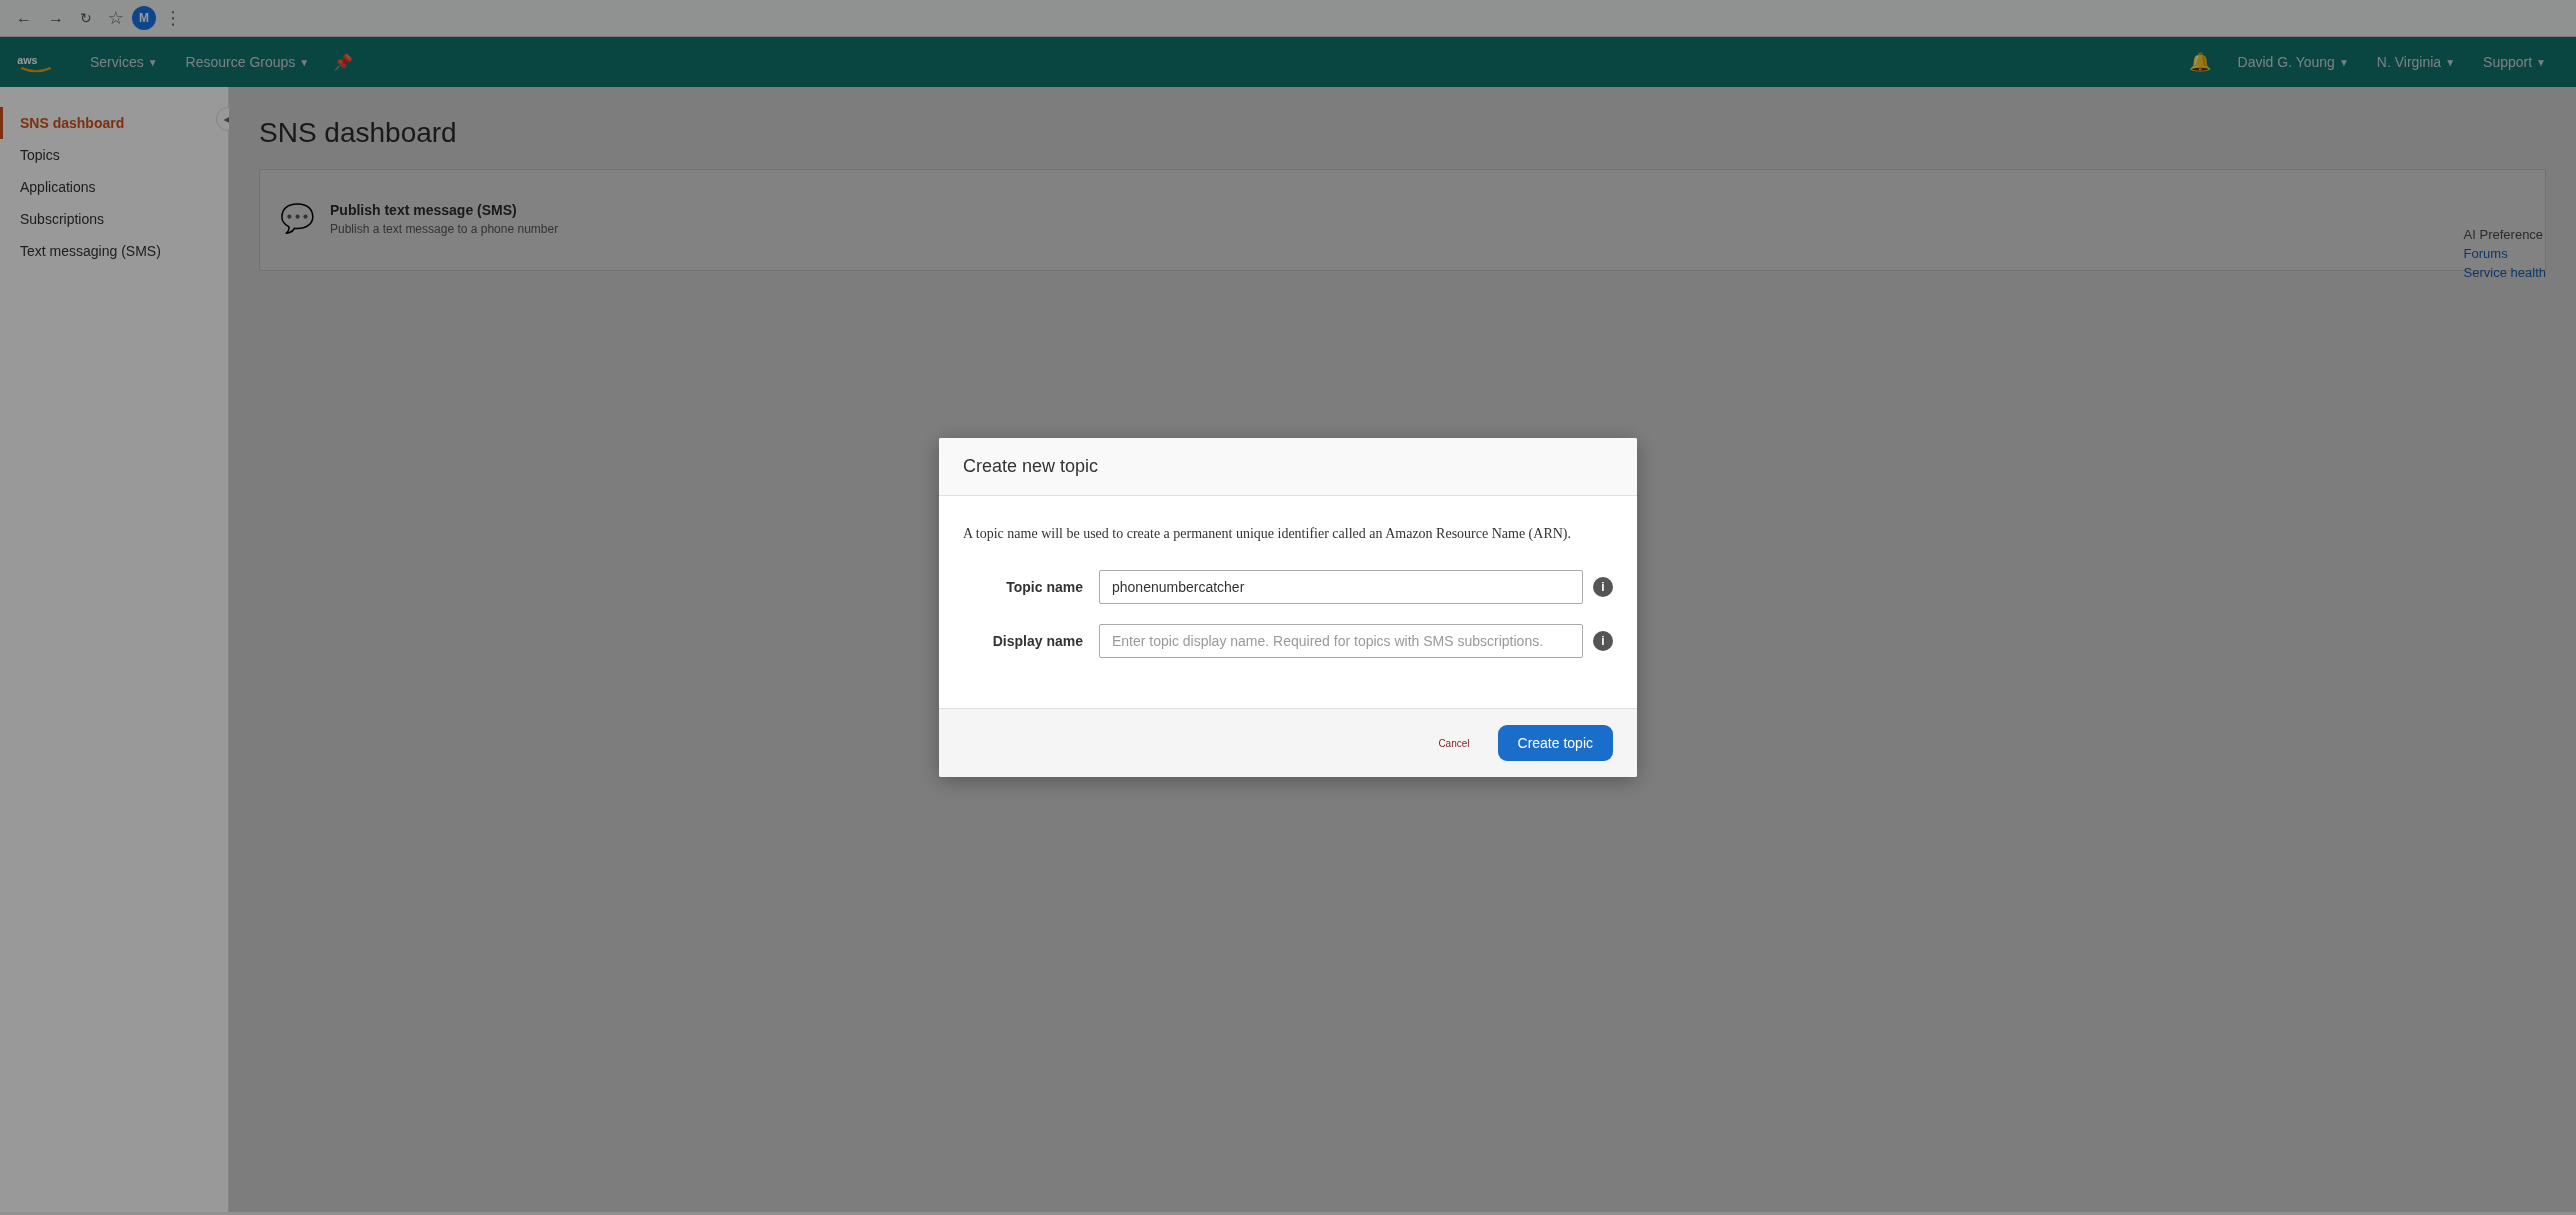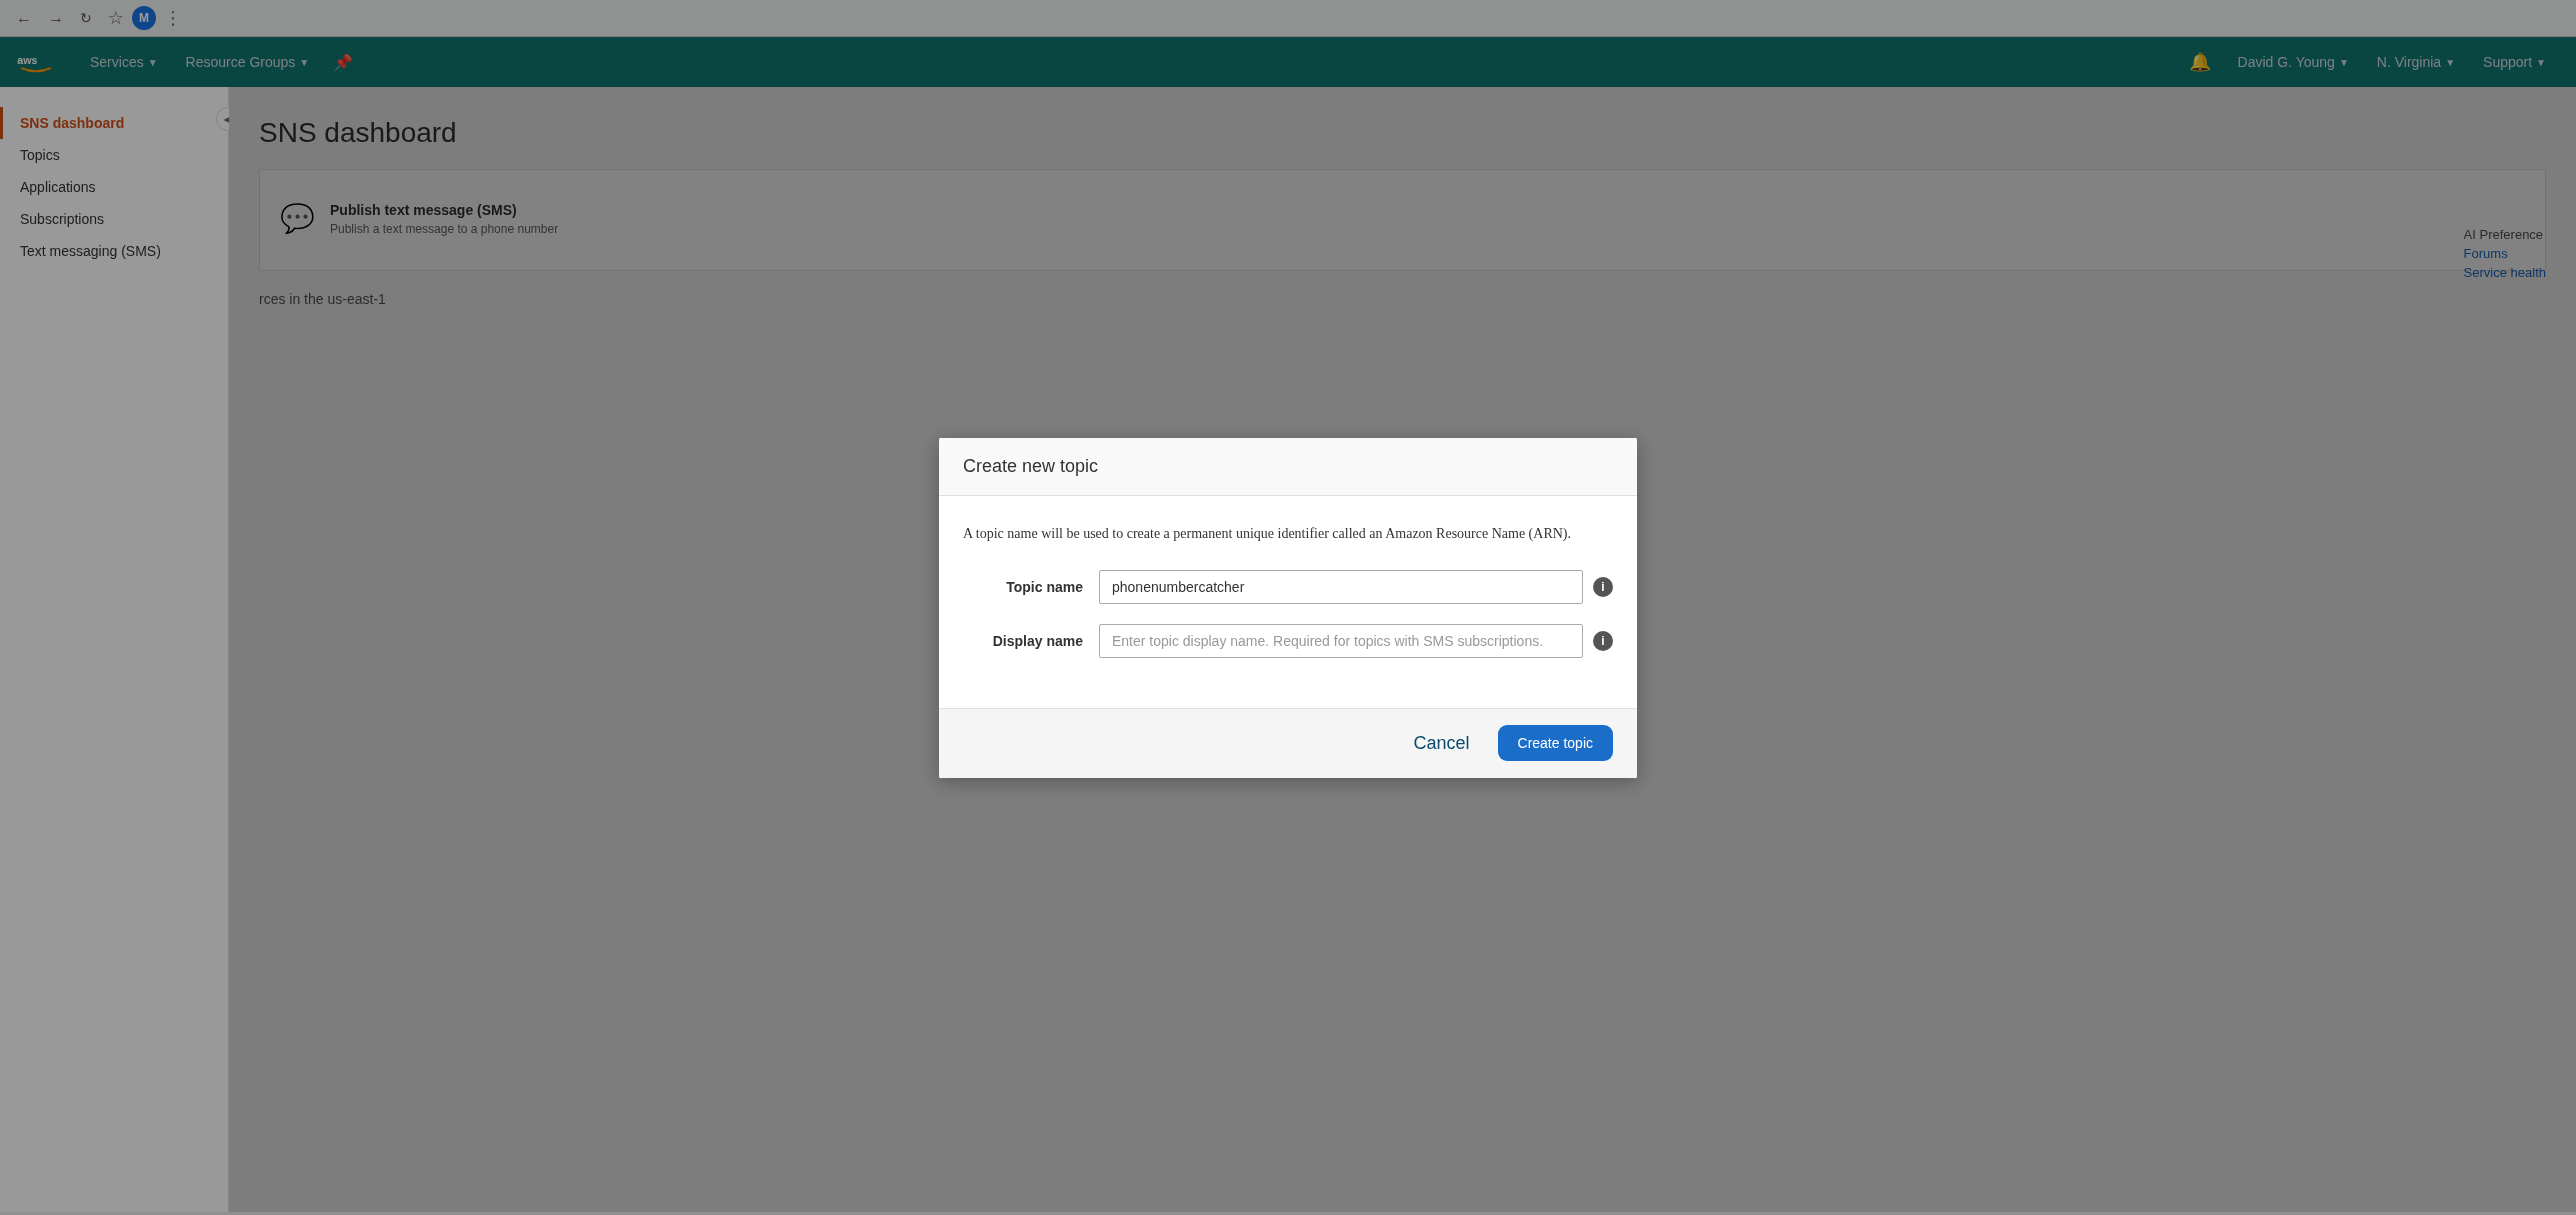--- a/index.html
+++ b/index.html
@@ -253,22 +253,22 @@
       padding: 16px 24px;
       border-top: 1px solid #e0e0e0;
       display: flex;
       justify-content: flex-end;
       gap: 12px;
       align-items: center;
     }
     .btn-cancel {
       background: none;
       border: none;
-      color: #0c4a6e;
-      font-size: 18px;
+      color: #7f1d1d;
+      font-size: 10px;
       cursor: pointer;
       padding: 8px 16px;
       text-decoration: none;
     }
     .btn-primary {
       background: #1a6dc9;
       color: white;
       border: none;
       padding: 10px 20px;
       font-size: 14px;
@@ -342,21 +342,20 @@
     <h1 class="page-title">SNS dashboard</h1>
     <div class="bg-card">
       <div class="bg-card-row">
         <div class="speech-bubble-icon">💬</div>
         <div class="bg-card-text">
           <h4>Publish text message (SMS)</h4>
           <p>Publish a text message to a phone number</p>
         </div>
       </div>
     </div>
-    <div class="content-text">rces in the us-east-1</div>
     <div style="position: absolute; right: 30px; top: 140px;">
       <div style="color:#555; font-size:13px; margin-bottom:4px;">AI Preference</div>
       <a style="color:#1a6dc9; font-size:13px; display:block; margin-bottom:4px; text-decoration:none;">Forums</a>
       <a style="color:#1a6dc9; font-size:13px; display:block; text-decoration:none;">Service health</a>
     </div>
   </div>
 </div>
 
 <div class="modal-overlay">
   <div class="modal">

